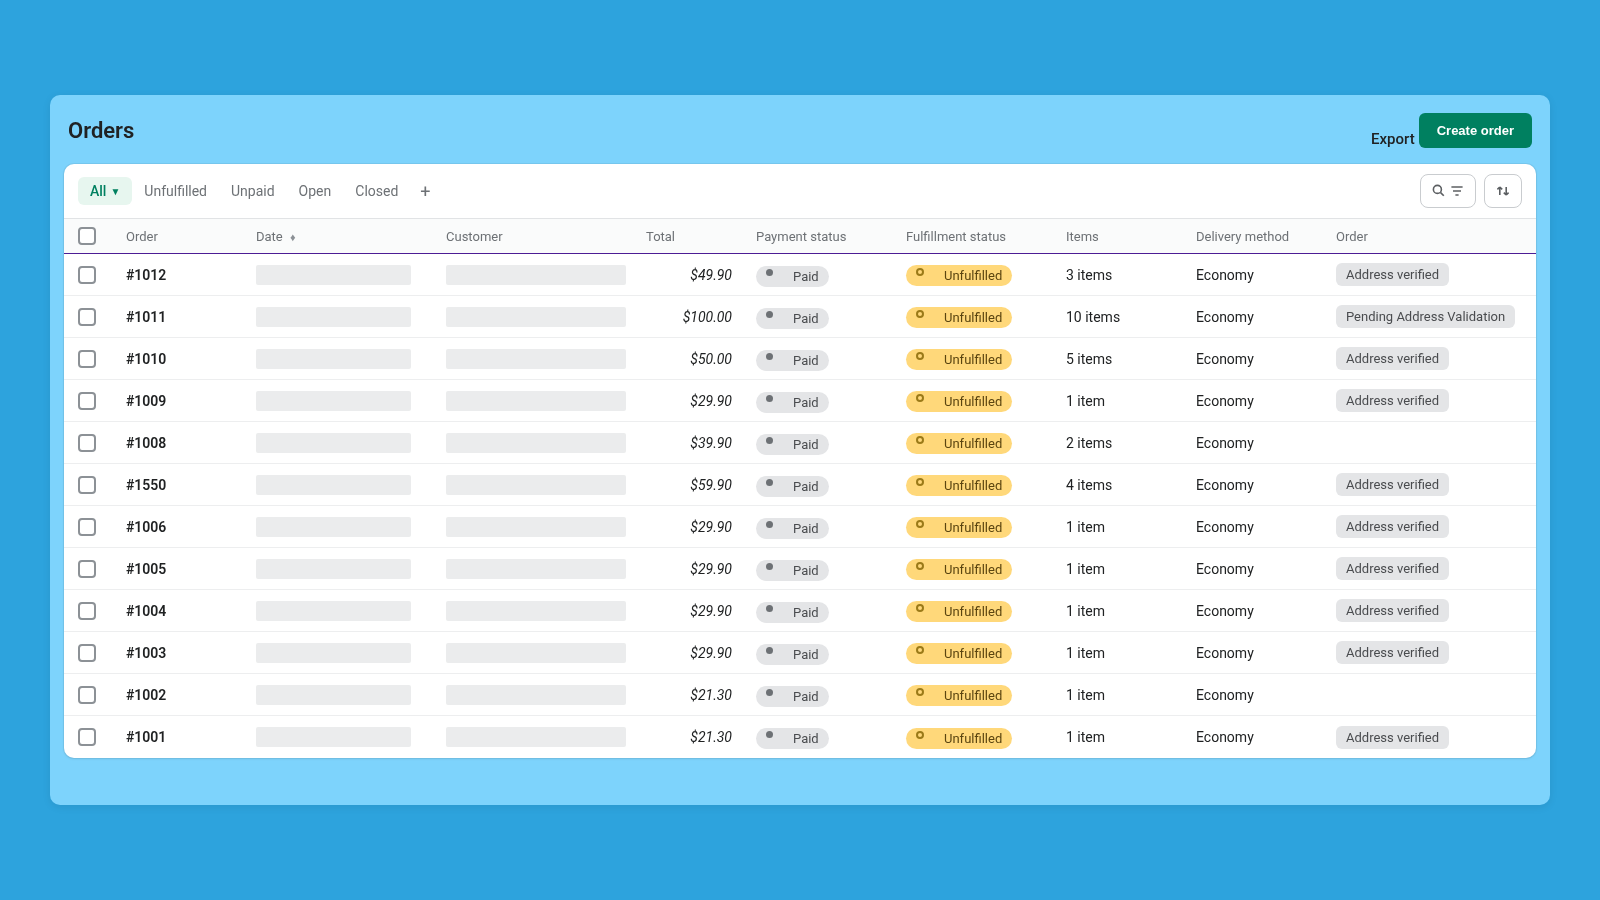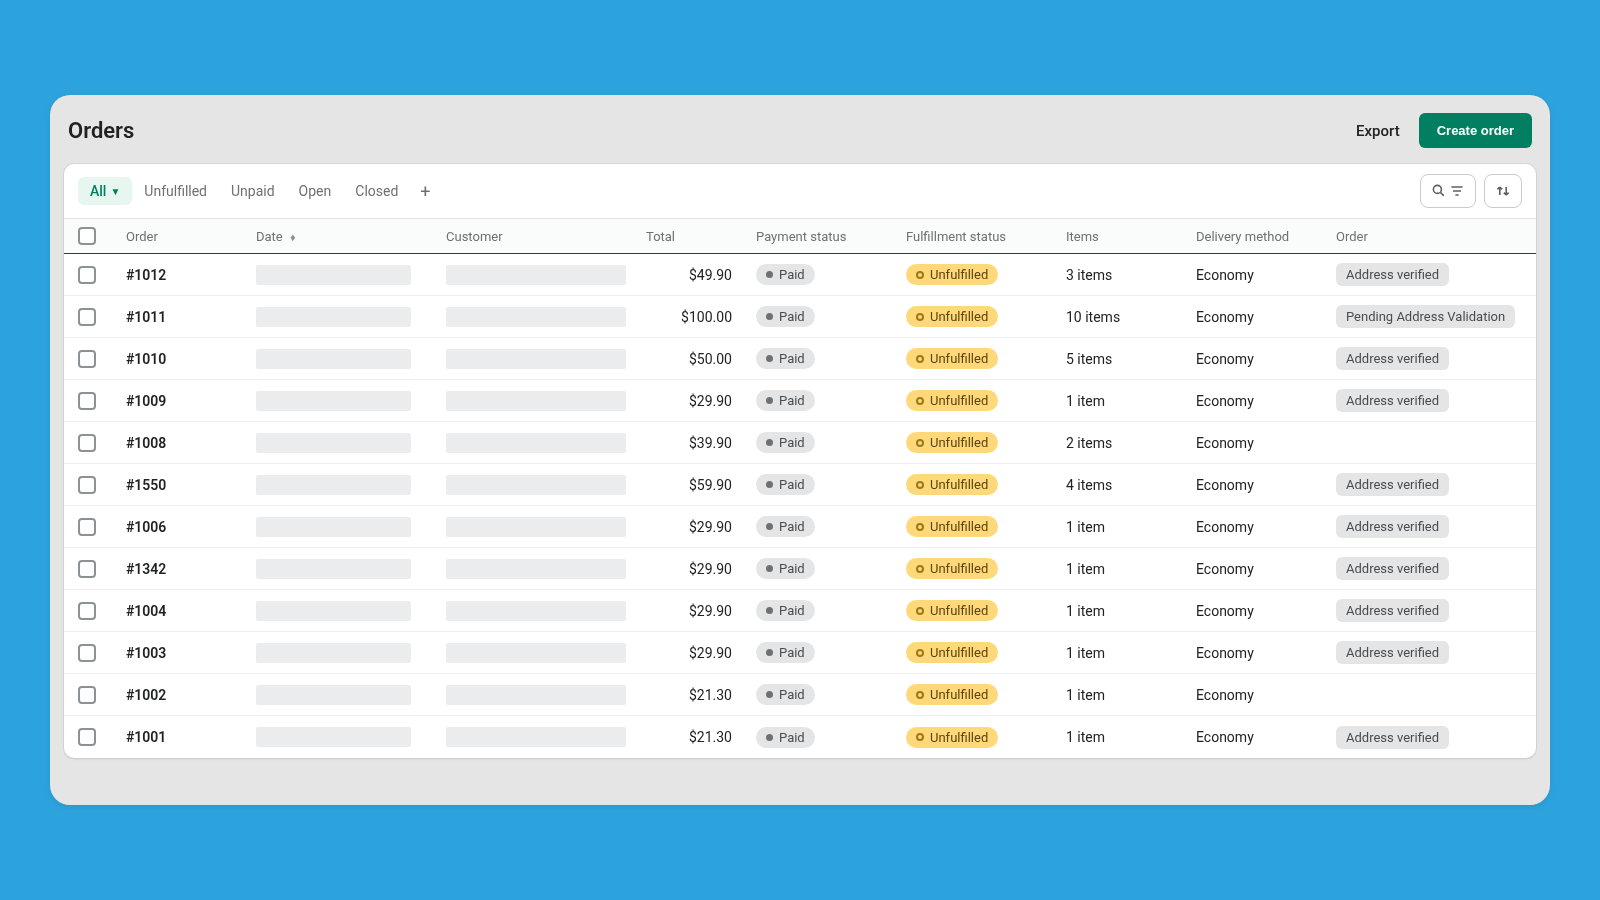--- a/index.html
+++ b/index.html
@@ -8,41 +8,41 @@
     background: #2da3dd;
     font-family: -apple-system, BlinkMacSystemFont, "Segoe UI", Roboto, Helvetica, Arial, sans-serif;
     font-size: 14px;
     color: #202223;
     width: 1600px;
     height: 900px;
     overflow: hidden;
     padding: 95px 50px;
   }
   .panel {
-    background: #e5e5e5;
-    border-radius: 20px;
+    background: #7dd3fc;
+    border-radius: 10px;
     width: 100%;
     height: 100%;
     padding: 14px;
     box-shadow: 0 2px 8px rgba(0,0,0,0.08);
   }
   .header {
     display: flex;
     align-items: center;
     justify-content: space-between;
     padding: 4px 4px 16px 4px;
   }
   .title {
     font-size: 22px;
     font-weight: 600;
   }
   .header-actions {
     display: flex;
-    align-items: center;
-    gap: 19px;
+    align-items: flex-end;
+    gap: 4px;
     margin-left: 11px;
   }
   .export-link {
     font-size: 15px;
     font-weight: 500;
     cursor: pointer;
   }
   .btn-primary {
     background: #008060;
     color: #fff;
@@ -141,25 +141,25 @@
     background:#fff;
   }
   .order-id { font-weight: 600; }
   .redacted {
     height: 20px;
     background: #ebeced;
     border-radius: 2px;
     width: 155px;
   }
   .redacted.cust { width: 180px; }
-  .cell-total { text-align: right; padding-right: 24px; }
+  .cell-total { text-align: right; padding-right: 24px; font-style: italic; }
   .badge {
     display: inline-flex;
-    align-items: center;
-    gap: 6px;
+    align-items: flex-start;
+    gap: 20px;
     border-radius: 12px;
     padding: 3px 10px;
     font-size: 13px;
   }
   .badge.grey {
     background: #e4e5e7;
     color: #4a4c4f;
   }
   .dot-grey {
     width: 7px; height: 7px; border-radius: 50%;
@@ -456,21 +456,21 @@
     <div>1 item</div>
     <div>Economy</div>
     <div>
       <span class="tag">Address verified</span>
     </div>
   </div>
         <div class="row">
     <div>
             <div class="checkbox"></div>
           </div>
-    <div class="order-id">#1342</div>
+    <div class="order-id">#1005</div>
     <div>
             <div class="redacted"></div>
           </div>
     <div>
             <div class="redacted cust"></div>
           </div>
     <div class="cell-total">$29.90</div>
     <div>
       <span class="badge grey">
         <span class="dot-grey"></span>

